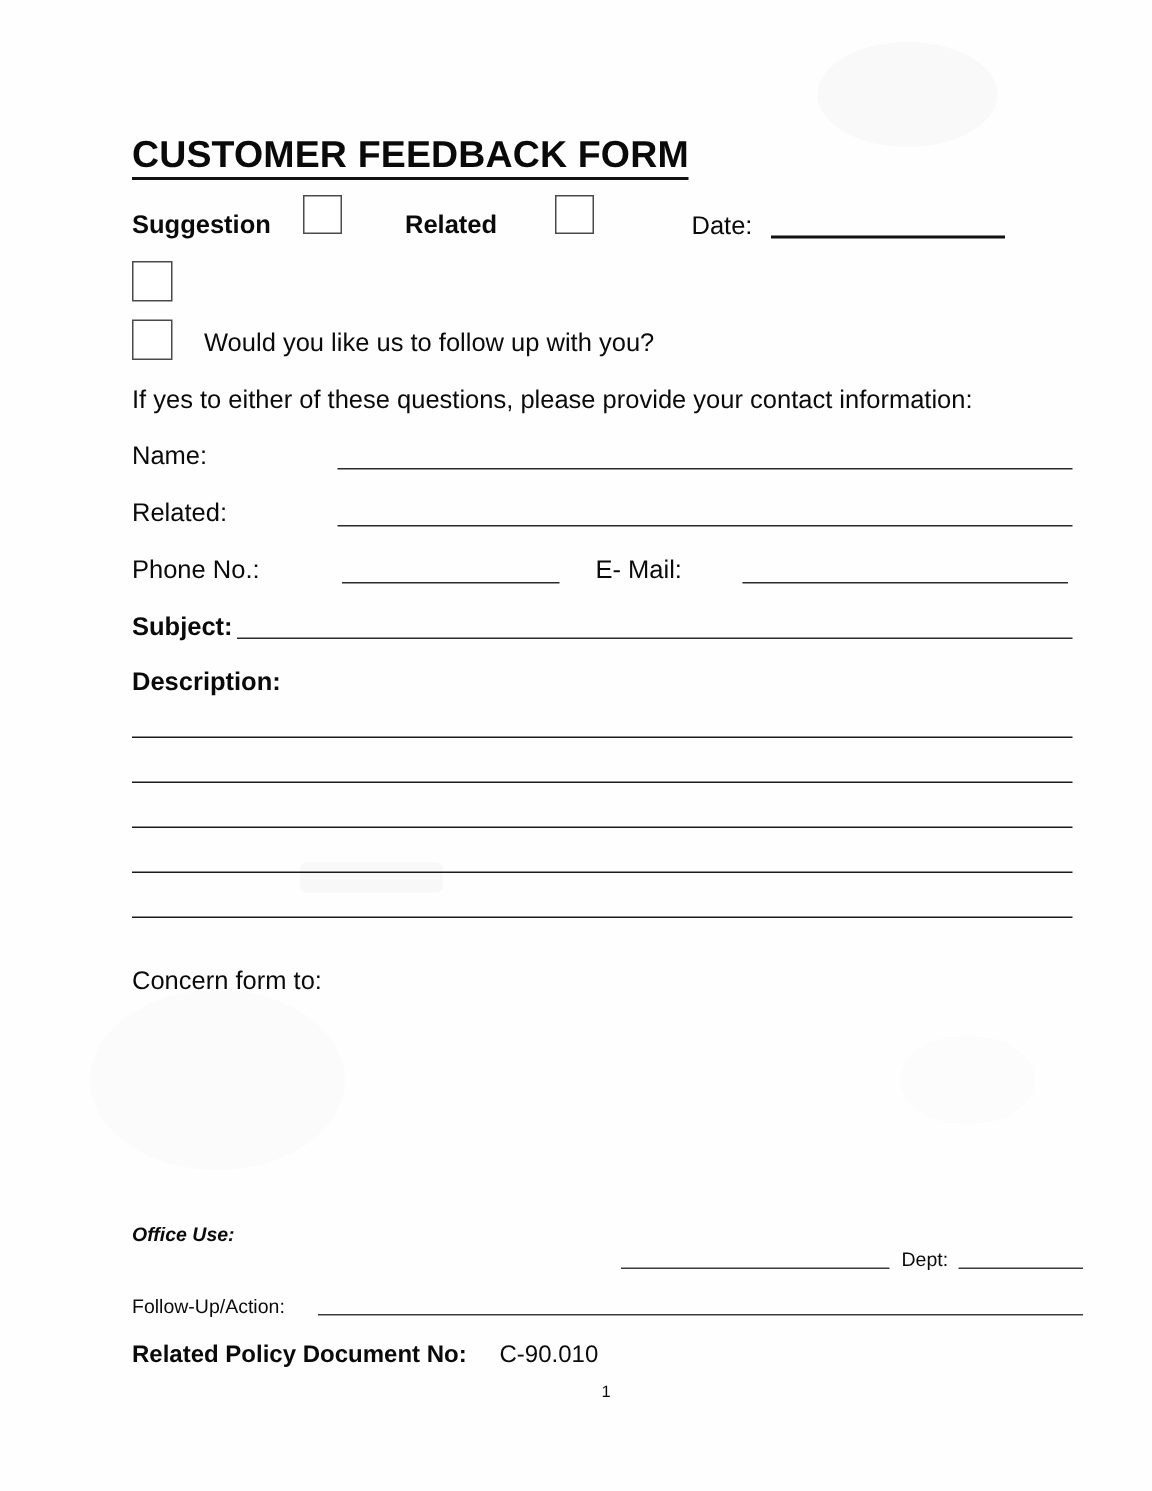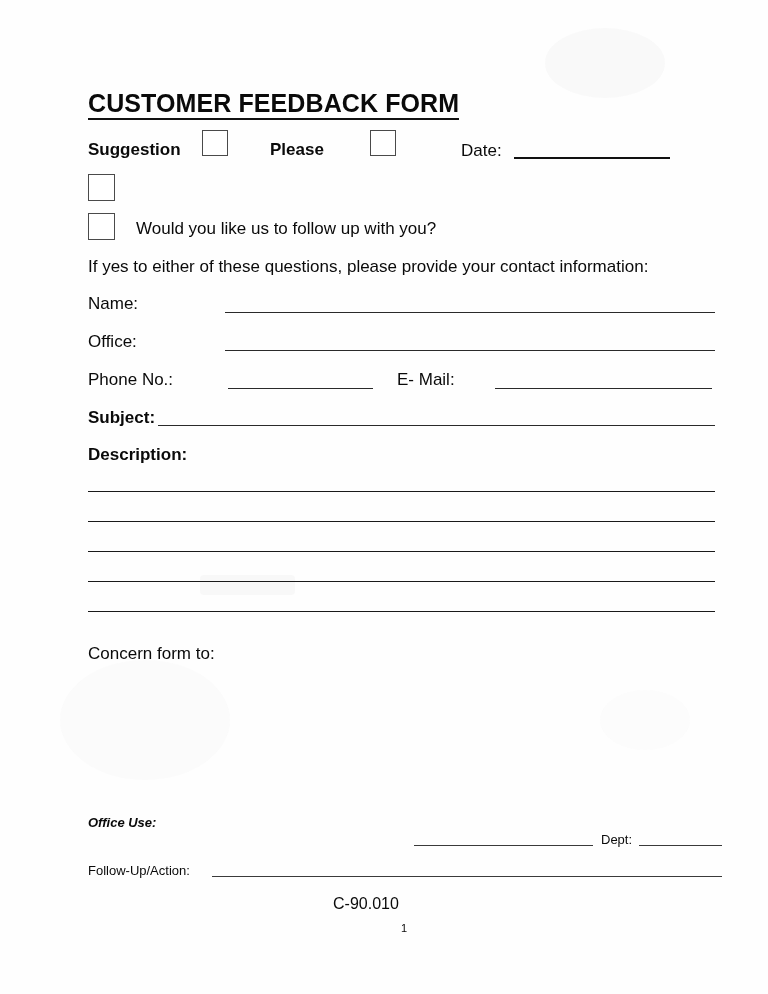--- a/index.html
+++ b/index.html
@@ -89,37 +89,37 @@
   <div class="smudge s1"></div>
   <div class="smudge s2"></div>
   <div class="smudge s3"></div>
   <div class="smudge s4"></div>
 
   <div class="title">CUSTOMER FEEDBACK FORM</div>
 
   <div class="txt t-bold" style="left:88px; top:141px;">Suggestion</div>
   <div class="checkbox" style="left:202px; top:130px; width:26px; height:26px;"></div>
 
-  <div class="txt t-bold" style="left:270px; top:141px;">Please</div>
+  <div class="txt t-bold" style="left:270px; top:141px;">Related</div>
   <div class="checkbox" style="left:370px; top:130px; width:26px; height:26px;"></div>
 
   <div class="txt t-reg" style="left:461px; top:142px;">Date:</div>
   <div class="rule thick" style="left:514px; top:157px; width:156px;"></div>
 
   <div class="checkbox" style="left:88px; top:174px; width:27px; height:27px;"></div>
 
   <div class="checkbox" style="left:88px; top:213px; width:27px; height:27px;"></div>
   <div class="txt t-reg" style="left:136px; top:220px;">Would you like us to follow up with you?</div>
 
   <div class="txt t-reg" style="left:88px; top:258px;text-align:right;">If yes to either of these questions, please provide your contact information:</div>
 
   <div class="txt t-reg" style="left:88px; top:295px;">Name:</div>
   <div class="rule thin" style="left:225px; top:312px; width:490px;"></div>
 
-  <div class="txt t-reg" style="left:88px; top:333px;">Office:</div>
+  <div class="txt t-reg" style="left:88px; top:333px;">Related:</div>
   <div class="rule thin" style="left:225px; top:350px; width:490px;"></div>
 
   <div class="txt t-reg" style="left:88px; top:371px;">Phone No.:</div>
   <div class="rule thin" style="left:228px; top:388px; width:145px;"></div>
 
   <div class="txt t-reg" style="left:397px; top:371px;">E- Mail:</div>
   <div class="rule thin" style="left:495px; top:388px; width:217px;"></div>
 
   <div class="txt t-bold" style="left:88px; top:409px;">Subject:</div>
   <div class="rule thin" style="left:158px; top:425px; width:557px;"></div>
@@ -137,17 +137,18 @@
   <div class="txt t-small-bi" style="left:88px; top:816px;">Office Use:</div>
 
   <div class="rule hair" style="left:414px; top:845px; width:179px;"></div>
 
   <div class="txt t-small" style="left:601px; top:833px;">Dept:</div>
   <div class="rule hair" style="left:639px; top:845px; width:83px;"></div>
 
   <div class="txt t-small" style="left:88px; top:864px;">Follow-Up/Action:</div>
   <div class="rule hair" style="left:212px; top:876px; width:510px;"></div>
 
+  <div class="txt t-foot" style="left:88px; top:896px;">Related Policy Document No:</div>
   <div class="txt t-foot-reg" style="left:333px; top:896px;">C-90.010</div>
 
   <div class="txt t-page" style="left:401px; top:923px;">1</div>
 
 </div>
 
 </body></html>

